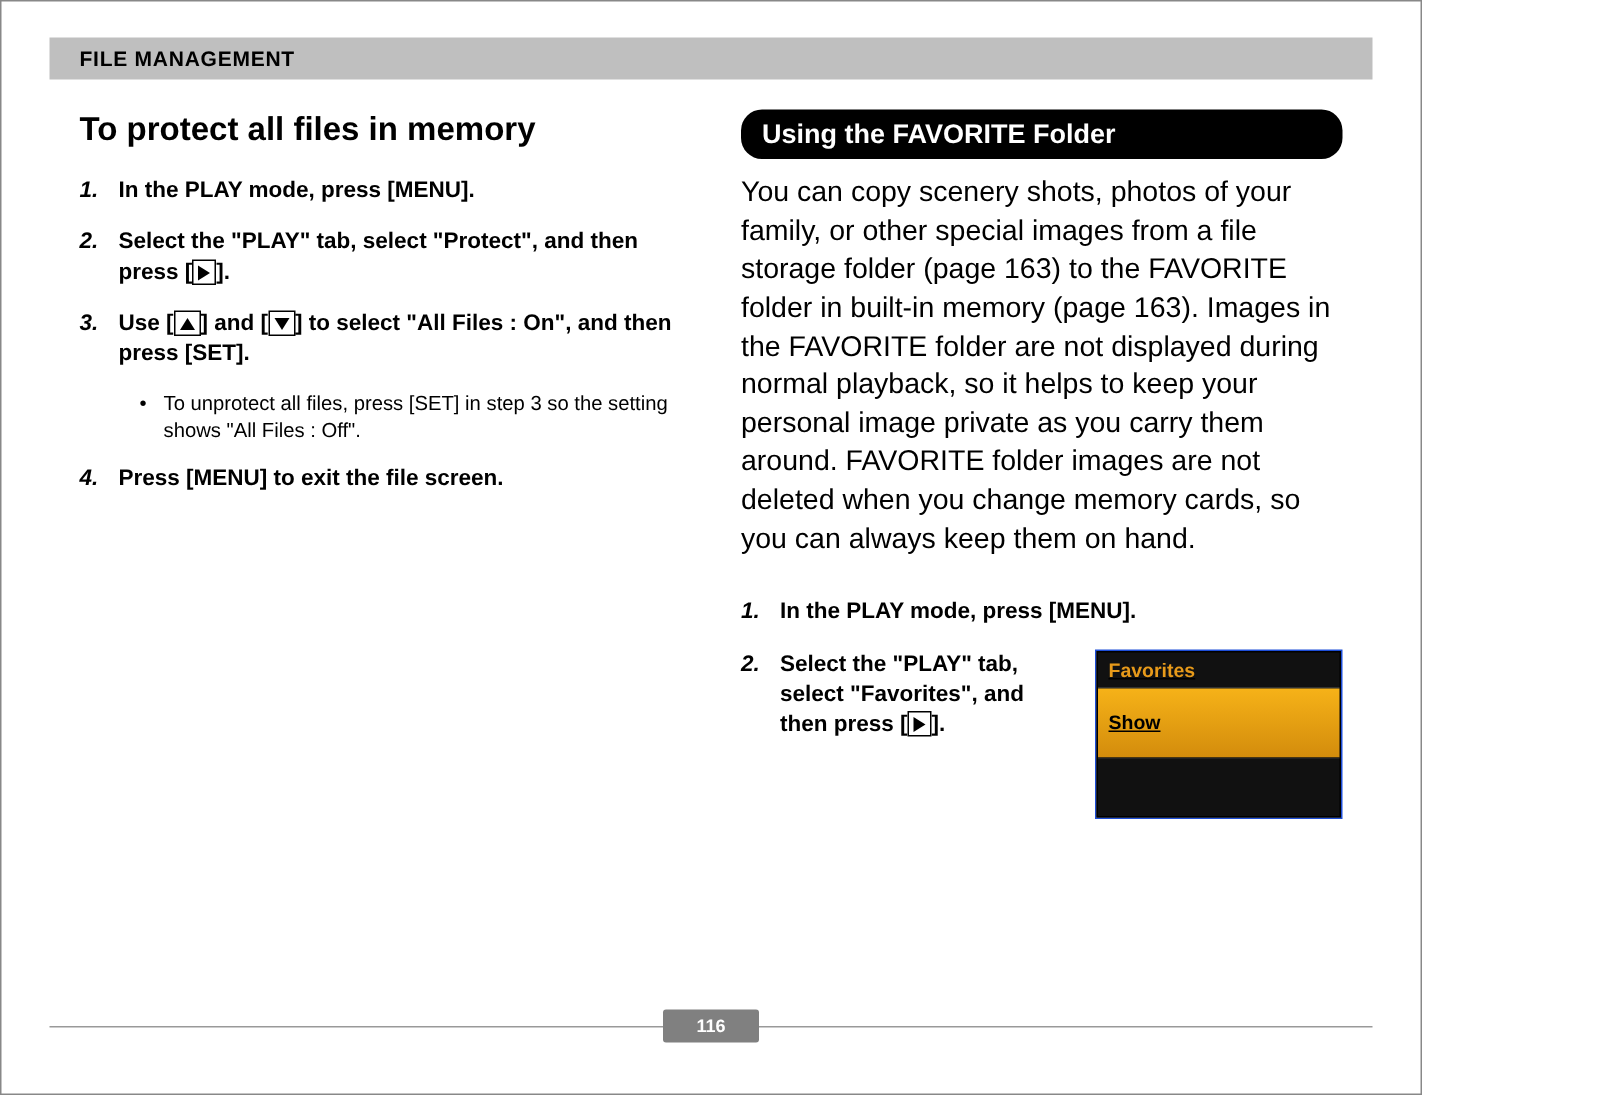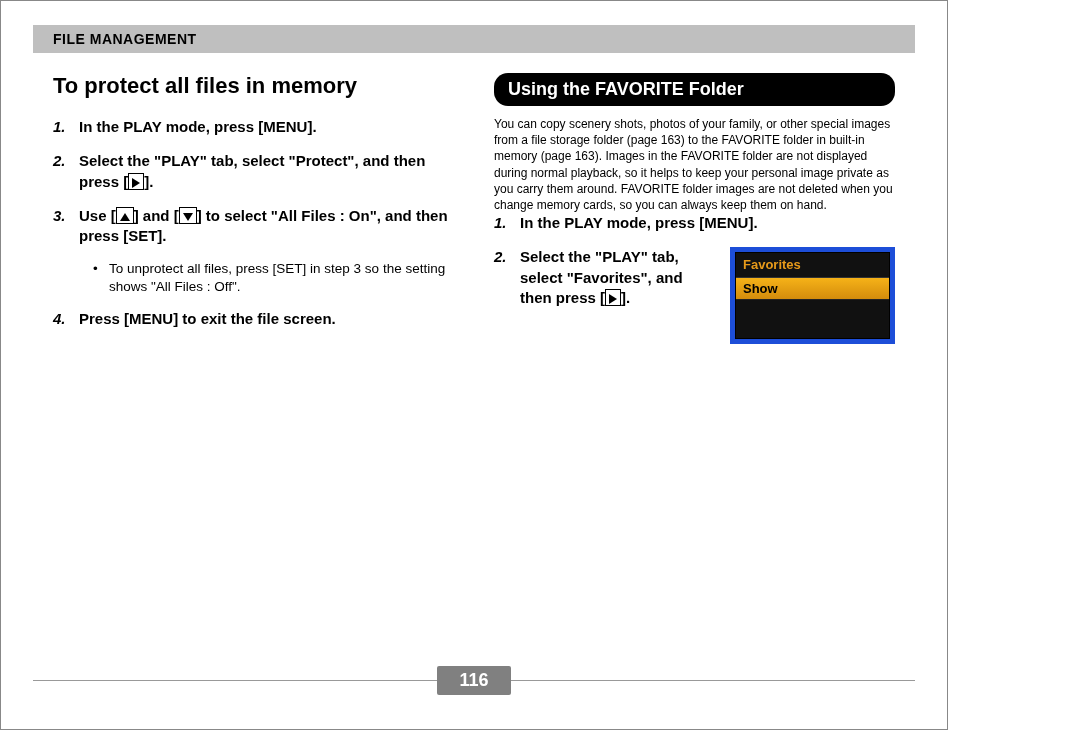--- a/index.html
+++ b/index.html
@@ -72,48 +72,50 @@
   .pill-heading {
     background: #000;
     color: #fff;
     font-size: 18px;
     font-weight: bold;
     padding: 6px 14px;
     border-radius: 14px;
     margin-bottom: 10px;
   }
   .body-text {
-    font-size: 12px;
+    font-size: 19px;
     line-height: 1.35;
+    margin-bottom: 26px;
   }
   .step-with-img {
     display: flex;
     gap: 16px;
     align-items: flex-start;
   }
   .step-with-img .step-text { flex: 1; }
   .menu-screenshot {
     width: 165px;
-    border: 5px solid #1d4ed8;
+    border: 1px solid #1d4ed8;
     background: #9a9a9a;
+    text-decoration: underline;
   }
   .menu-inner {
     border: 1px solid #000;
     background: #000;
   }
   .menu-top {
     background: #111;
     color: #e79a1a;
     font-size: 13px;
     padding: 3px 7px;
     border-bottom: 1px solid #333;
   }
   .menu-row {
     font-size: 13px;
-    padding: 2px 7px;
+    padding: 14px 7px;
     color: #e0e0e0;
     border-bottom: 1px solid #222;
   }
   .menu-row.selected {
     background: linear-gradient(#f6b218, #d38c0c);
     color: #000;
   }
   .menu-pad { height: 38px; background:#111; }
   .footer {
     position: absolute;
@@ -129,21 +131,21 @@
   }
   .hr {
     flex: 1;
     height: 1px;
     background: #999;
   }
   .page-num {
     background: #808080;
     color: #fff;
     font-weight: bold;
-    font-size: 18px;
+    font-size: 12px;
     padding: 4px 22px;
     border-radius: 2px;
   }
   .tri {
     display: inline-block;
     width: 0; height: 0;
     vertical-align: middle;
   }
   .tri-right {
     border-top: 5px solid transparent;

